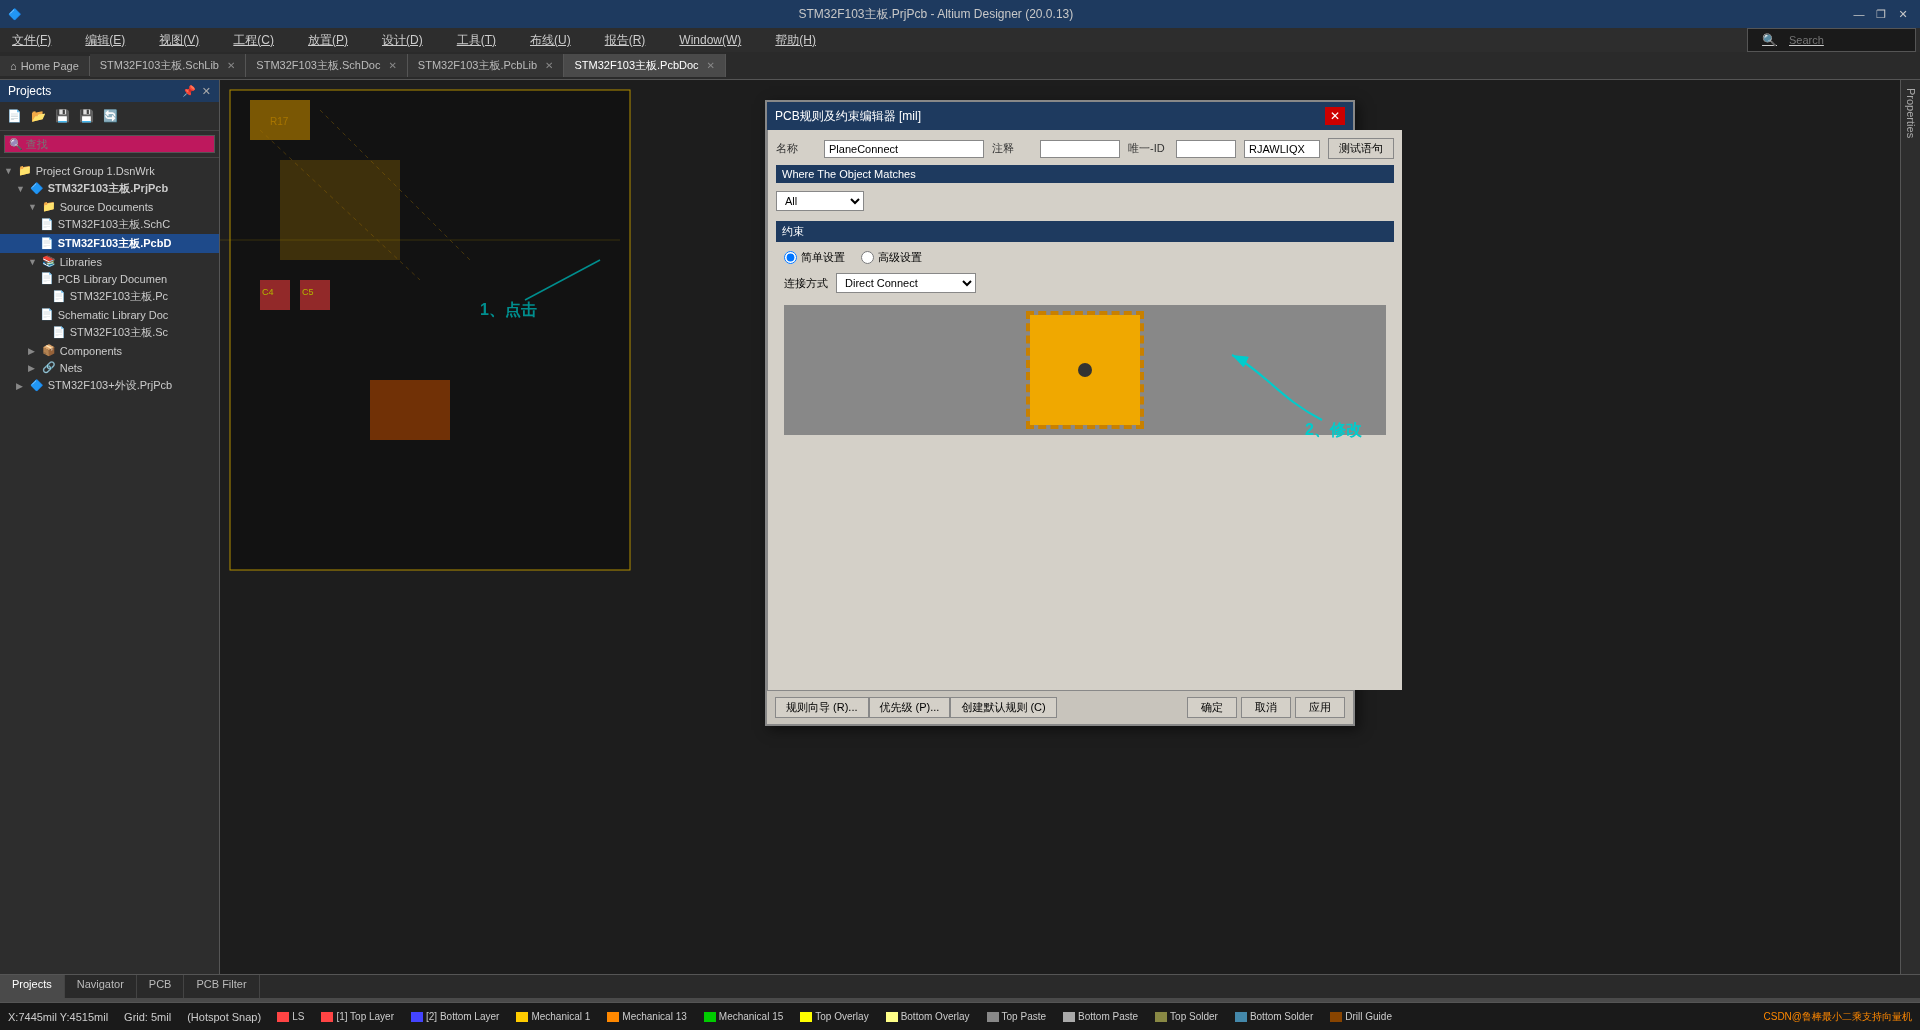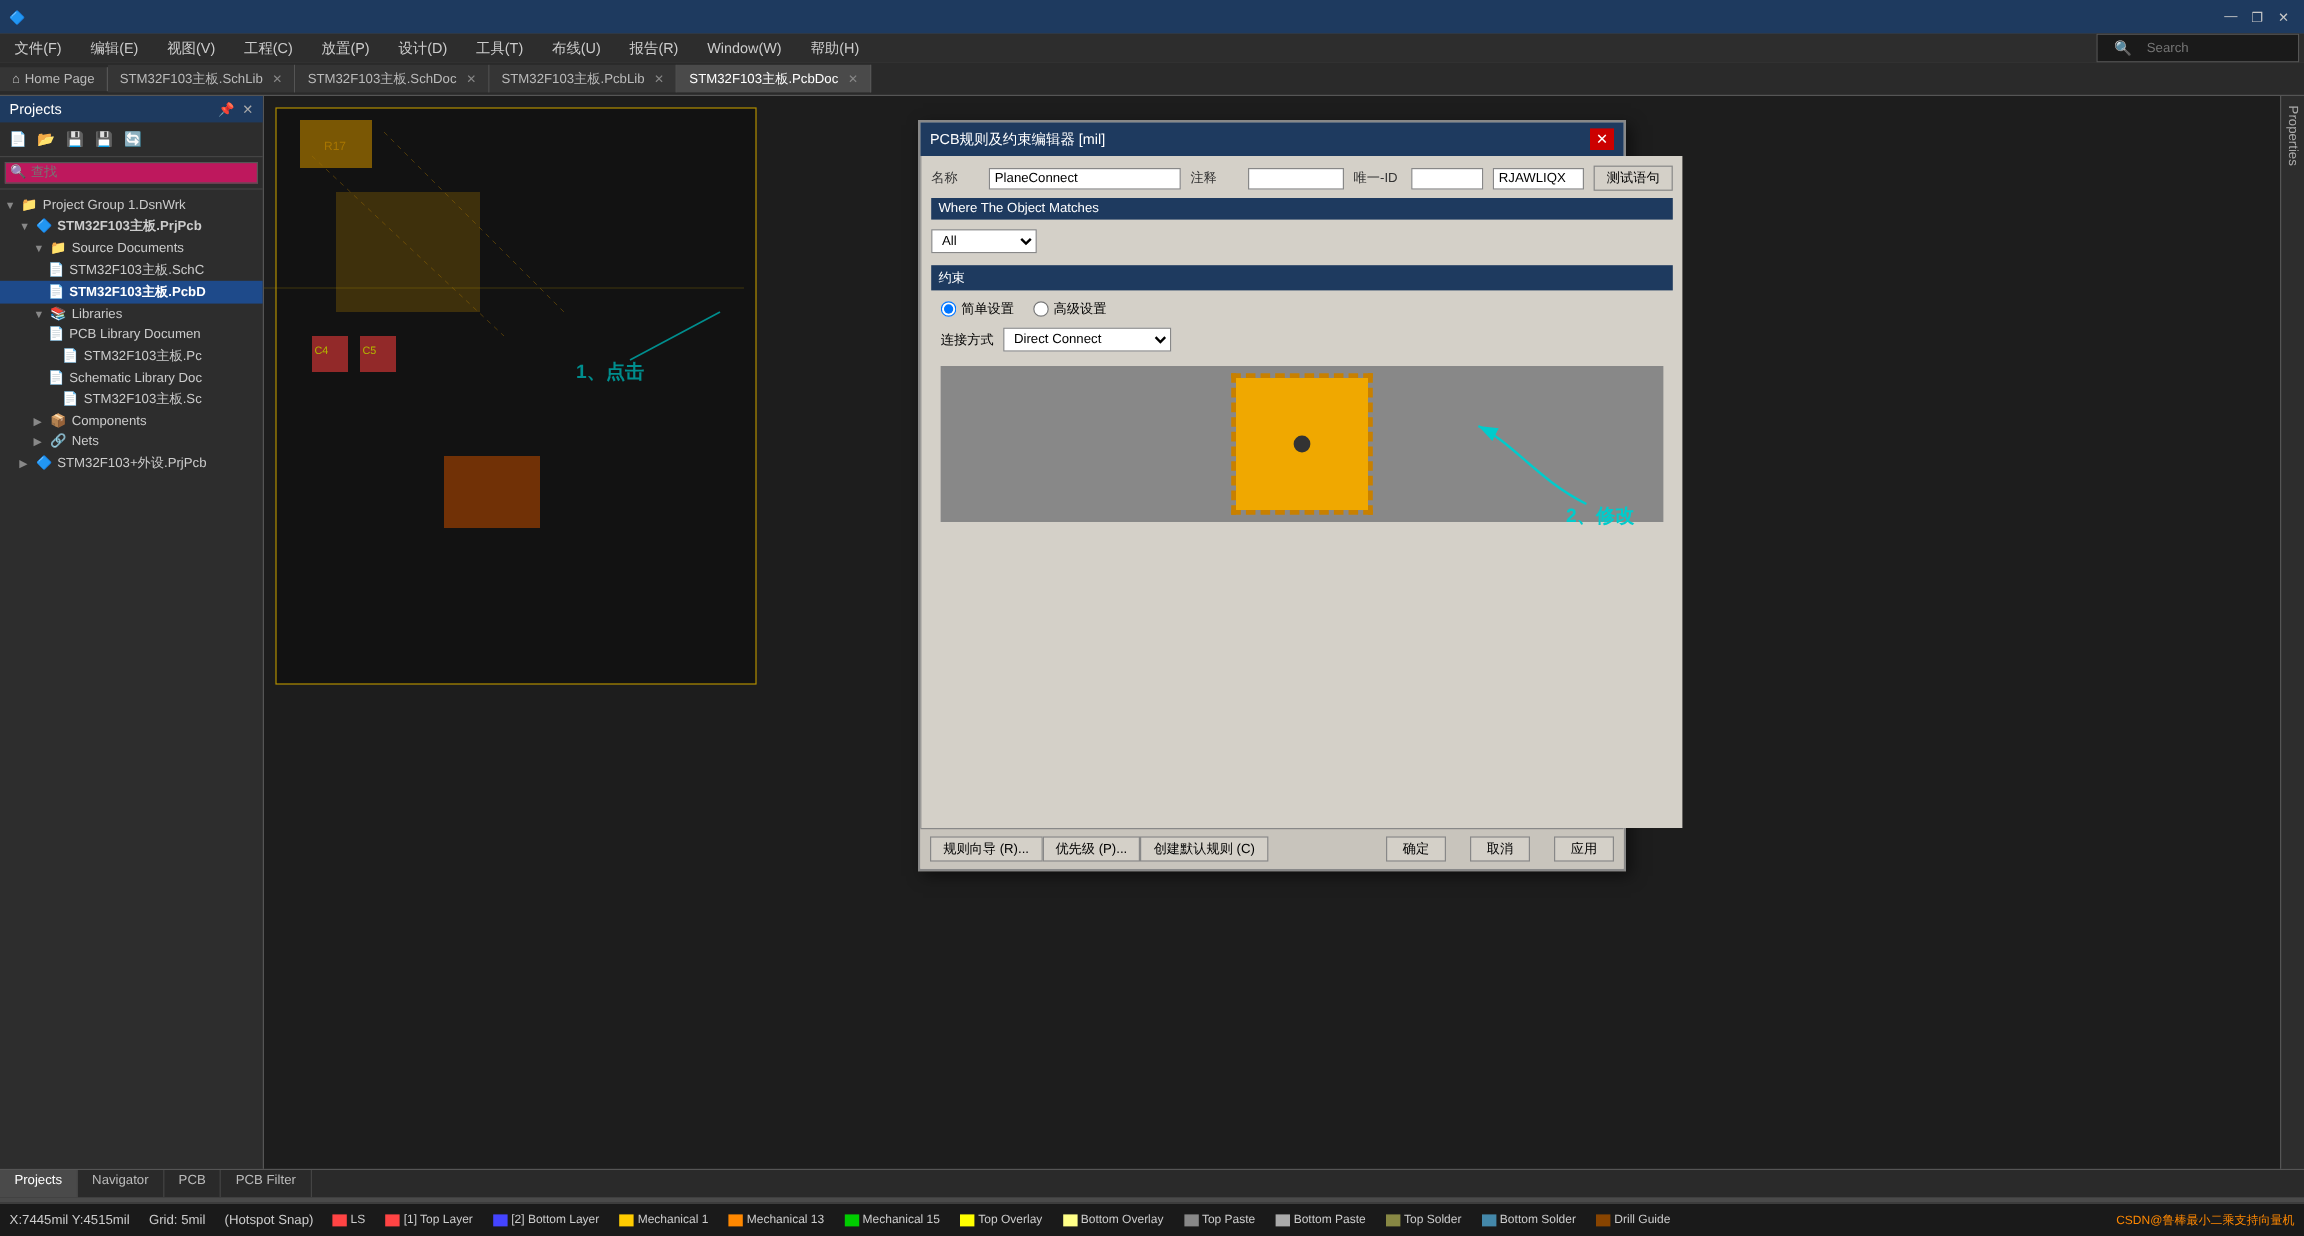--- a/index.html
+++ b/index.html
@@ -6,21 +6,21 @@
     body { font-family: 'SimSun', 'Microsoft YaHei', Arial, sans-serif; font-size: 12px; background: #4a4a4a; color: #000; overflow: hidden; }
     
     
     #titlebar { background: #1e3a5f; color: #ccc; height: 28px; display: flex; align-items: center; justify-content: space-between; padding: 0 8px; }
     #titlebar .title { flex: 1; text-align: center; font-size: 12px; color: #c8c8c8; }
     #titlebar .win-controls { display: flex; gap: 4px; }
     #titlebar .win-controls span { width: 18px; height: 16px; display: inline-flex; align-items: center; justify-content: center; font-size: 11px; cursor: pointer; color: #c8c8c8; }
     #titlebar .logo-area { display: flex; align-items: center; gap: 4px; font-size: 11px; color: #aaa; }
     
     
-    #menubar { background: #2d2d2d; color: #ccc; height: 24px; display: flex; align-items: center; padding: 0 4px; gap: 8px; }
+    #menubar { background: #2d2d2d; color: #ccc; height: 24px; display: flex; align-items: center; padding: 0 4px; gap: 18px; text-decoration: underline; }
     #menubar span { padding: 2px 8px; font-size: 12px; cursor: pointer; }
     #menubar .search-area { margin-left: auto; display: flex; align-items: center; background: #1a1a1a; border: 1px solid #555; padding: 2px 6px; gap: 4px; }
     #menubar .search-area input { background: transparent; border: none; color: #ccc; font-size: 11px; outline: none; width: 120px; }
     
     
     #tabbar { background: #2a2a2a; display: flex; align-items: center; height: 28px; border-bottom: 1px solid #555; }
     .tab { display: flex; align-items: center; padding: 4px 10px; font-size: 11px; color: #bbb; border-right: 1px solid #555; cursor: pointer; white-space: nowrap; gap: 4px; background: #353535; }
     .tab.active { background: #4a4a4a; color: #fff; }
     .tab .close-x { color: #888; font-size: 10px; margin-left: 4px; }
     
@@ -71,21 +71,21 @@
     
     
     #preview-area { margin: 8px; border: 1px solid #888; background: #888; height: 130px; position: relative; display: flex; align-items: center; justify-content: center; }
     #preview-pad { width: 110px; height: 110px; background: #f0a800; position: relative; display: flex; align-items: center; justify-content: center; }
     #preview-pad::before { content: ''; position: absolute; width: 100%; height: 100%; border: 4px dashed #c88000; }
     #preview-hole { width: 14px; height: 14px; border-radius: 50%; background: #333; }
     
     
     #dialog-footer { display: flex; justify-content: space-between; align-items: center; padding: 6px 8px; border-top: 1px solid #888; background: #c8c4bc; }
     .footer-left { display: flex; gap: 0; }
-    .footer-right { display: flex; gap: 20px; }
+    .footer-right { display: flex; gap: 4px; }
     
     
     #right-panel { width: 20px; background: #2d2d2d; border-left: 1px solid #555; display: flex; flex-direction: column; align-items: center; }
     #right-panel-label { writing-mode: vertical-rl; text-orientation: mixed; color: #aaa; font-size: 11px; padding: 8px 2px; cursor: pointer; }
     
     
     #statusbar { background: #1a1a1a; color: #ccc; height: 28px; display: flex; align-items: center; padding: 0 8px; font-size: 11px; gap: 16px; border-top: 1px solid #555; position: fixed; bottom: 0; width: 1920px; }
     #statusbar .layers { display: flex; align-items: center; gap: 17px; }
     .layer-item { display: flex; align-items: center; gap: 3px; font-size: 10px; }
     .layer-dot { width: 12px; height: 10px; display: inline-block; }
@@ -102,20 +102,21 @@
     
     .bold { font-weight: bold; }
   </style>
 </head>
 <body>
 
 <div id="titlebar">
   <div class="logo-area">
     <span>🔷</span>
   </div>
+  <div class="title">STM32F103主板.PrjPcb - Altium Designer (20.0.13)</div>
   <div class="win-controls">
     <span>—</span>
     <span>❐</span>
     <span class="close-btn">✕</span>
   </div>
 </div>
 
 <div id="menubar">
   <span>文件(F)</span>
   <span>编辑(E)</span>

